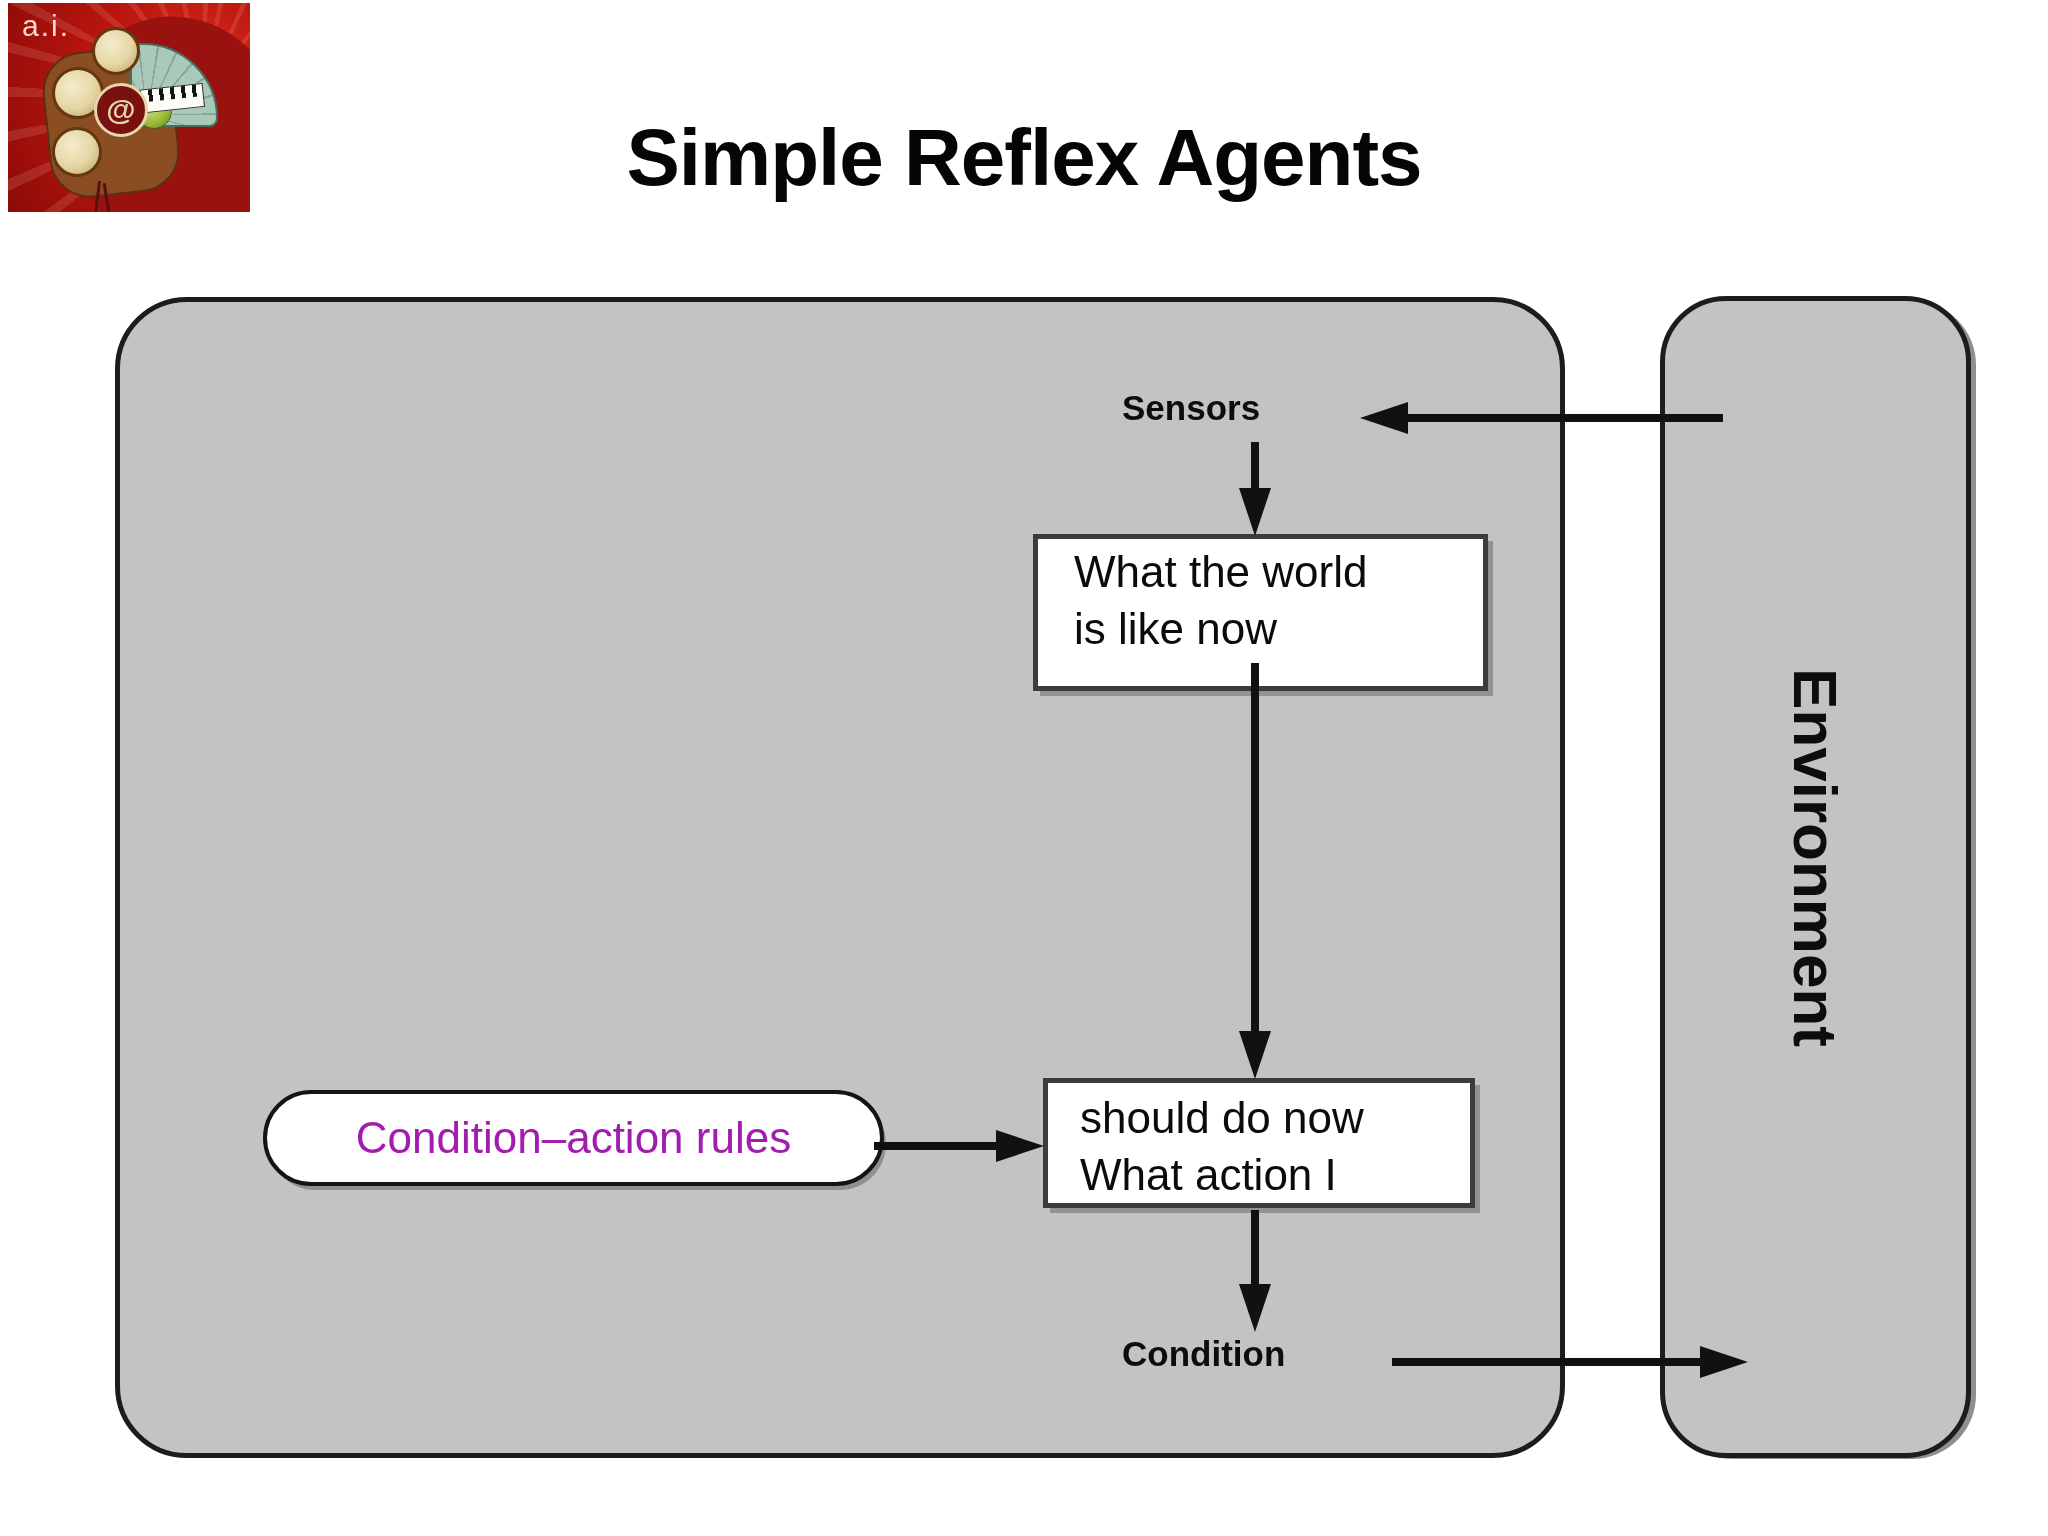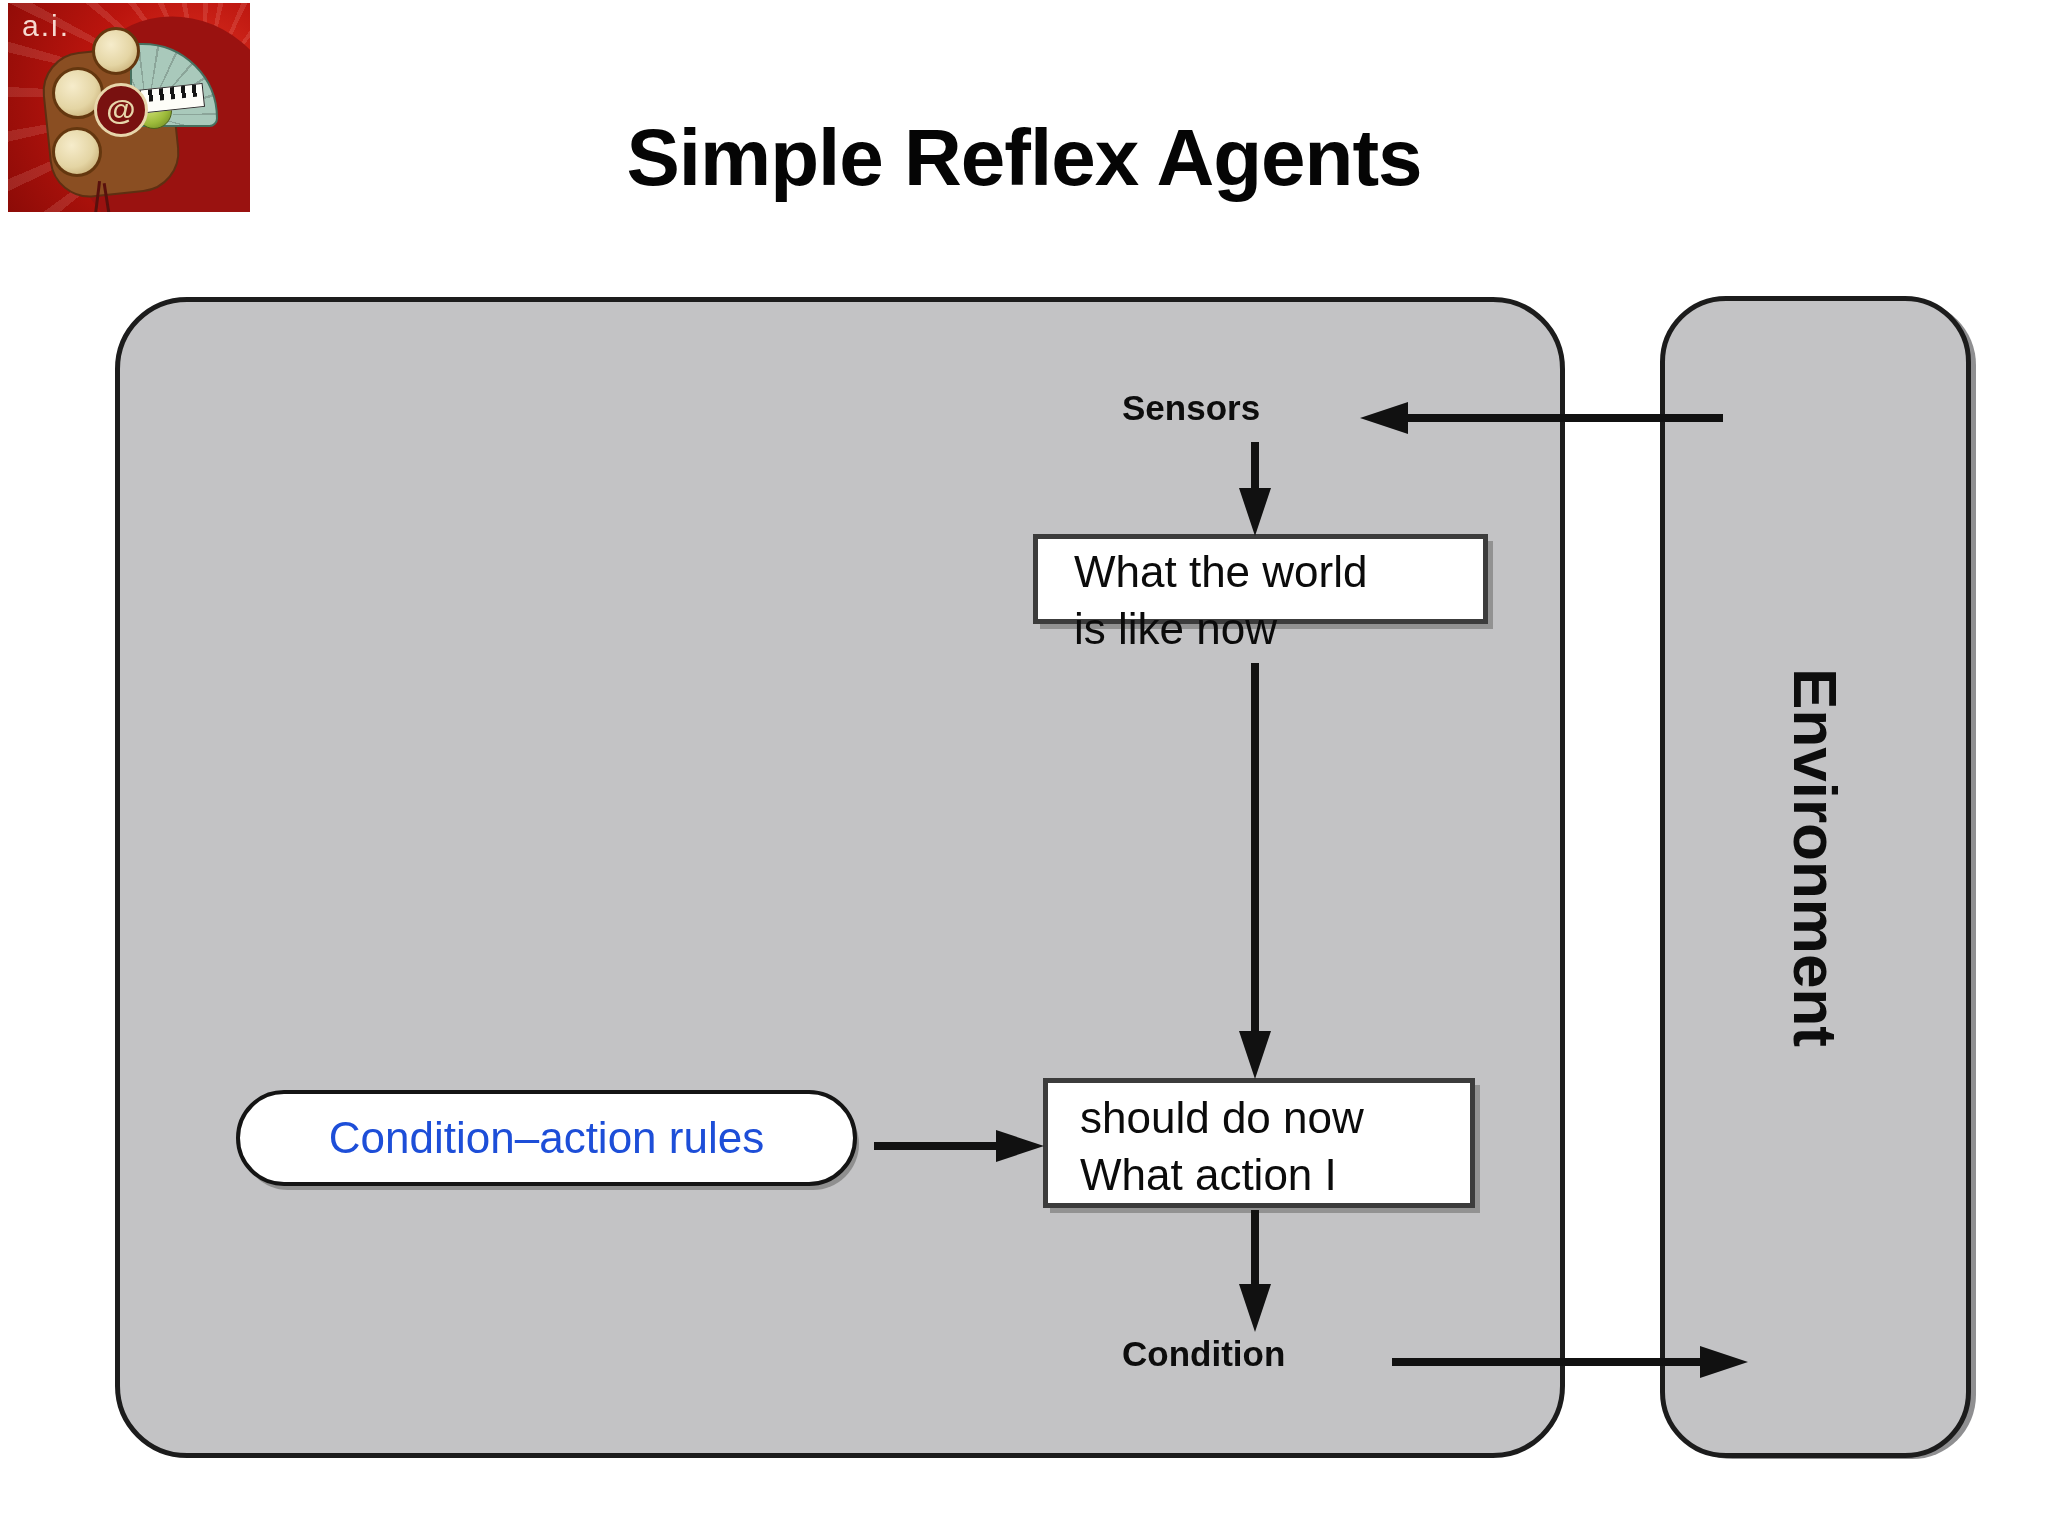--- a/index.html
+++ b/index.html
@@ -71,31 +71,31 @@
   
   .port-label{position:absolute;font-size:35px;font-weight:bold;color:#0d0d0d;white-space:nowrap;}
   .sensors-label{left:1122px;top:388px;}
   .actuators-label{left:1122px;top:1334px;}
 
   
   .node{
     position:absolute;box-sizing:border-box;background:#ffffff;border:5px solid #3c3c3c;
     box-shadow:6px 6px 0 -1px #929292;font-size:44px;line-height:57px;color:#0b0b0b;
   }
-  .node-world{left:1033px;top:534px;width:455px;height:90px;padding:4px 0 0 36px;}
+  .node-world{left:1033px;top:534px;width:455px;height:157px;padding:4px 0 0 36px;}
   .node-action{left:1043px;top:1078px;width:432px;height:130px;padding:6px 0 0 32px;}
   .node-line{display:block;white-space:nowrap;}
 
   
   .rules-oval{
-    position:absolute;left:236px;top:1090px;width:621px;height:96px;box-sizing:border-box;
+    position:absolute;left:263px;top:1090px;width:621px;height:96px;box-sizing:border-box;
     background:#ffffff;border:4px solid #141414;border-radius:48px;
     box-shadow:4px 6px 0 -2px #8f8f8f;
     display:flex;align-items:center;justify-content:center;
-    font-size:44px;color:#1d4ed8;white-space:nowrap;
+    font-size:44px;color:#a21caf;white-space:nowrap;
   }
 
   
   .shaft{position:absolute;background:#111;}
   .head{position:absolute;width:0;height:0;}
   .head-left{border-top:16px solid transparent;border-bottom:16px solid transparent;border-right:48px solid #111;}
   .head-right{border-top:16px solid transparent;border-bottom:16px solid transparent;border-left:48px solid #111;}
   .head-down{border-left:16px solid transparent;border-right:16px solid transparent;border-top:48px solid #111;}
 </style>
 </head>

